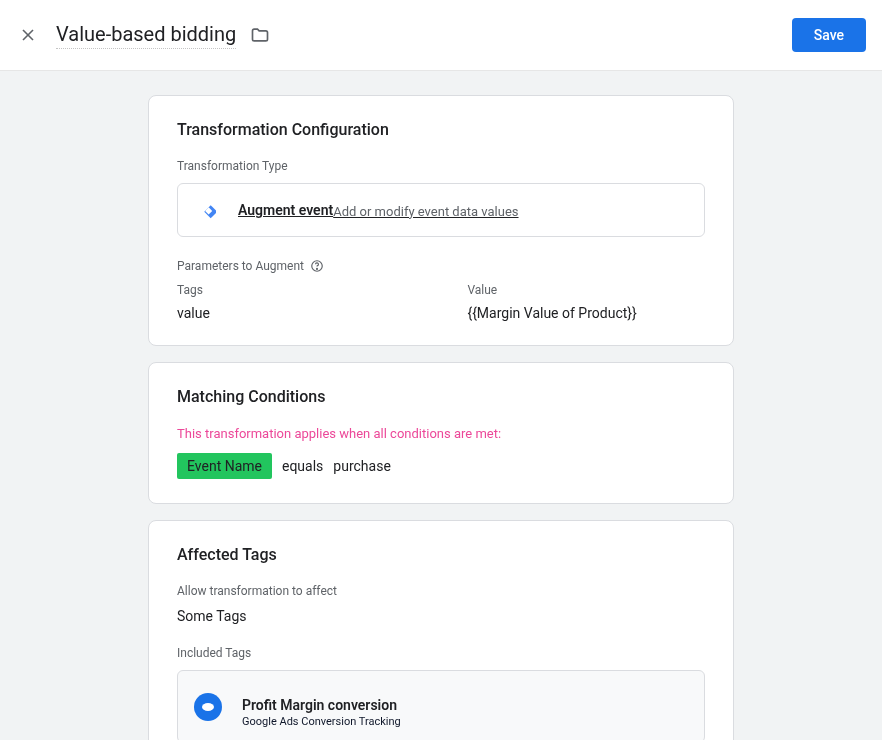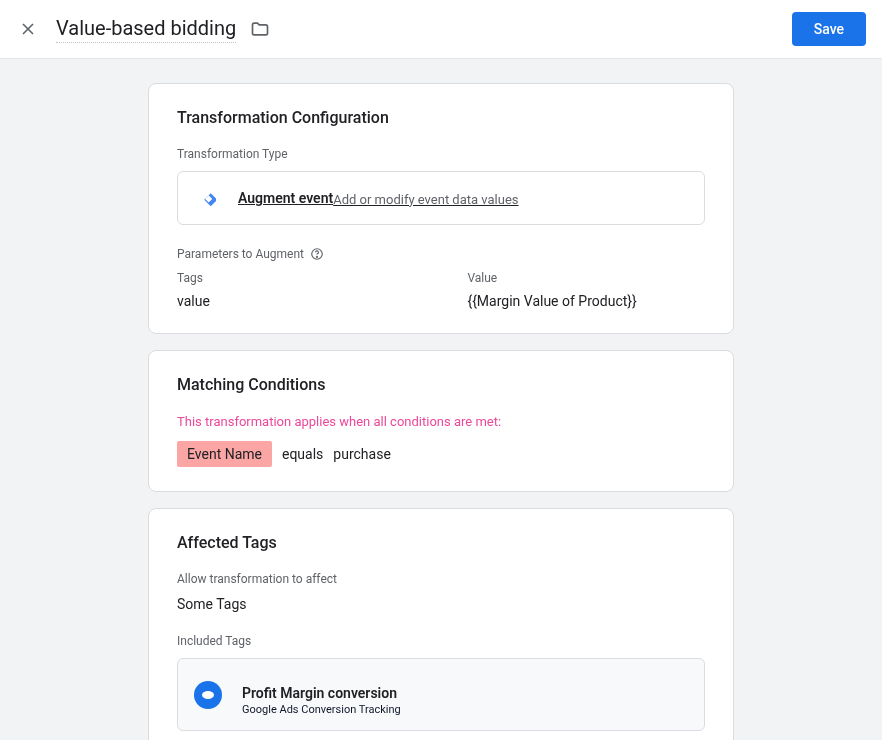--- a/index.html
+++ b/index.html
@@ -9,21 +9,21 @@
     }
     body {
       font-family: 'Google Sans', Roboto, Arial, sans-serif;
       background: #fff;
       color: #202124;
       font-size: 14px;
     }
     .header {
       display: flex;
       align-items: center;
-      padding: 12px 16px;
+      padding: 18px 16px;
       background: #fff;
       border-bottom: 1px solid #e6e6e6;
     }
     .close-icon {
       width: 24px;
       height: 24px;
       display: flex;
       align-items: center;
       justify-content: center;
       color: #5f6368;
@@ -166,21 +166,21 @@
       margin-bottom: 12px;
     }
     .condition-row {
       display: flex;
       align-items: center;
       gap: 10px;
       font-size: 14px;
       color: #202124;
     }
     .chip {
-      background: #fca5a5;
+      background: #22c55e;
       padding: 5px 10px;
       border-radius: 2px;
     }
     .affect-value {
       font-size: 14px;
       color: #202124;
       margin-bottom: 22px;
     }
     .tag-box {
       border: 1px solid #dadce0;

